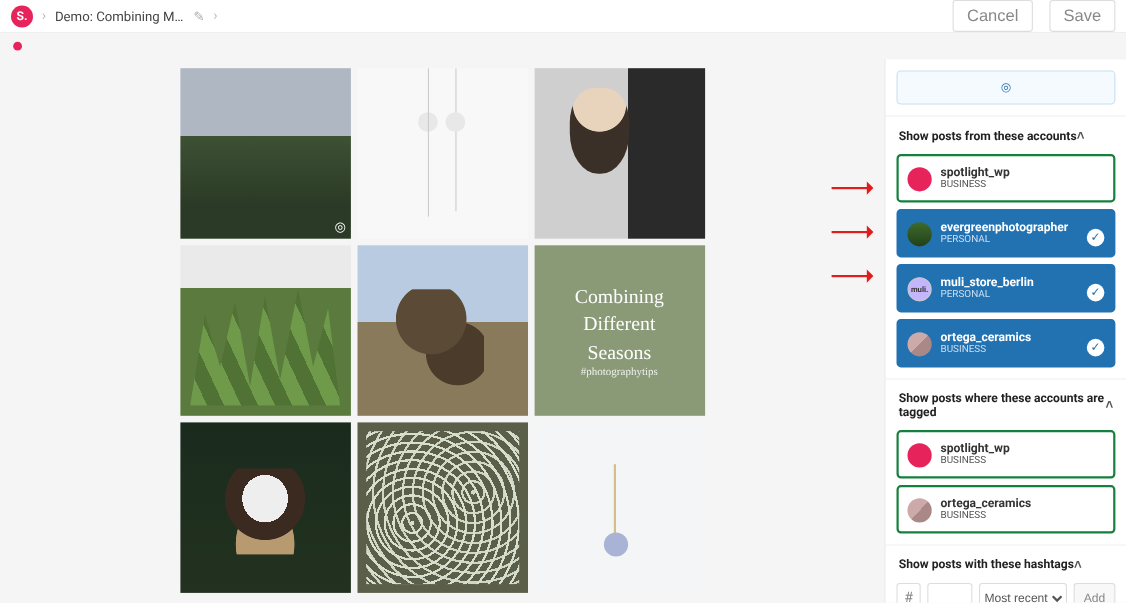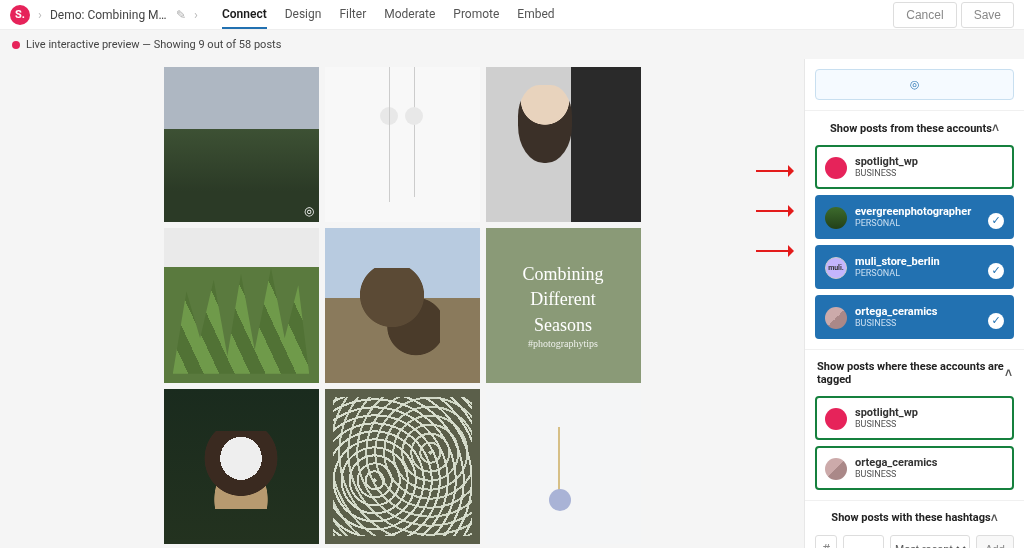--- a/index.html
+++ b/index.html
@@ -9,21 +9,21 @@
   
   .header { height: 30px; background: #fff; display: flex; align-items: center; padding: 0 10px; border-bottom: 1px solid #eee; }
   .logo { width: 20px; height: 20px; border-radius: 50%; background: #e6235a; color:#fff; display:flex; align-items:center; justify-content:center; font-weight:700; font-size:11px; }
   .crumb-sep { color: #bbb; margin: 0 8px; }
   .crumb { color: #444; font-size: 12px; max-width: 120px; white-space: nowrap; overflow: hidden; text-overflow: ellipsis; }
   .pencil { color: #aaa; margin-left: 6px; font-size: 12px; }
   .tabs { display: flex; margin-left: 16px; gap: 18px; }
   .tab { color: #555; font-size: 12px; padding: 6px 0; cursor: pointer; }
   .tab.active { color: #1b1b1b; border-bottom: 2px solid #2271b1; font-weight: 600; }
   .header-spacer { flex: 1; }
-  .btn-top { padding: 5px 12px; font-size: 12px; border: 1px solid #ddd; background: #fff; color:#888; border-radius: 3px; margin-left: 4px; cursor: pointer; }
+  .btn-top { padding: 5px 12px; font-size: 15px; border: 1px solid #ddd; background: #fff; color:#888; border-radius: 3px; margin-left: 15px; cursor: pointer; }
 
   
   .status { padding: 8px 12px; display:flex; align-items:center; font-size: 11px; color: #444; }
   .dot { width: 8px; height: 8px; background: #e6235a; border-radius: 50%; margin-right: 6px; }
 
   
   .main { display: flex; }
   .preview { flex: 1; display:flex; flex-direction:column; align-items:center; padding: 8px 0 0 0; position: relative; }
   .grid { display: grid; grid-template-columns: repeat(3, 155px); grid-template-rows: repeat(3, 155px); gap: 6px; }
   .tile { background: #ddd; position: relative; overflow: hidden; }
@@ -51,21 +51,21 @@
   .t7::after{content:"";position:absolute;left:28px;top:42px;width:98px;height:78px;background:radial-gradient(ellipse at 50% 35%,#eee 0 30%,#3a2a20 30% 52%, transparent 53%), radial-gradient(ellipse at 50% 88%,#b79a70 0 38%, transparent 39%);}
   .t8 { background:#5b5f4a; }
   .t8::after{content:"";position:absolute;inset:8px;background:repeating-radial-gradient(circle at 30% 60%, #d9dfcf 0 2px, transparent 2px 8px), repeating-radial-gradient(circle at 70% 40%, #cfd6c4 0 2px, transparent 2px 9px);}
   .t9 { background:#f4f5f6; }
   .t9::before{content:"";position:absolute;left:72px;top:38px;width:2px;height:70px;background:#d6bf86;}
   .t9::after{content:"";position:absolute;left:63px;top:100px;width:22px;height:22px;background:#a9b3d6;border-radius:50%;}
 
   
   .sidebar { width: 220px; background:#fff; border-left:1px solid #e7e7e7; height: 518px; overflow:auto; }
   .connect-btn { margin:10px; display:flex; align-items:center; justify-content:center; gap:6px; border:1px solid #c8dff0; color:#2271b1; background:#f5faff; padding:8px; border-radius:4px; font-size:11px; cursor:pointer; }
-  .section-h { display:flex; align-items:center; justify-content:center; padding:10px 12px; font-size:11px; font-weight:700; color:#222; cursor:pointer; border-top:1px solid #f0f0f0; }
+  .section-h { display:flex; align-items:center; justify-content:flex-start; padding:10px 12px; font-size:11px; font-weight:700; color:#222; cursor:pointer; border-top:1px solid #f0f0f0; }
   .chev { font-size: 12px; color:#555; }
   .acc-list { padding: 0 10px 10px 10px; display:flex; flex-direction:column; gap:6px; }
   .acc { display:flex; align-items:flex-end; padding:8px; border:2px solid #15803d; border-radius:4px; gap:8px; cursor:pointer; }
   .acc.sel { background:#2271b1; color:#fff; border-color:#2271b1; }
   .avatar { width:22px; height:22px; border-radius:50%; flex:none; }
   .av-red { background:#e6235a; }
   .av-green { background:linear-gradient(#3d6b2d,#224018); }
   .av-white { background:#c4b5fd; border:1px solid #ccc; display:flex;align-items:center;justify-content:center;font-size:7px;color:#333;font-weight:700; }
   .av-img { background:linear-gradient(135deg,#caa 0 50%,#a88 50%); }
   .acc .meta { display:flex; flex-direction:column; line-height:1.2; }
@@ -88,36 +88,27 @@
 <body>
 
 <div class="app">
 
   <div class="header">
     <div class="logo">S.</div>
     <span class="crumb-sep">›</span>
     <span class="crumb">Demo: Combining Mul...</span>
     <span class="pencil">✎</span>
     <span class="crumb-sep">›</span>
-    <div class="tabs">
-      <div class="tab active">Connect</div>
-      <div class="tab">Design</div>
-      <div class="tab">Filter</div>
-      <div class="tab">Moderate</div>
-      <div class="tab">Promote</div>
-      <div class="tab">Embed</div>
-    </div>
     <div class="header-spacer"></div>
     <button class="btn-top">Cancel</button>
     <button class="btn-top">Save</button>
   </div>
 
   <div class="status">
     <span class="dot"></span>
-    <span>Live interactive preview — Showing 9 out of 58 posts</span>
   </div>
 
   <div class="main">
 
     <div class="preview">
       <div class="grid">
         <div class="tile t1">
             <span class="ig">◎</span>
           </div>
         <div class="tile t2">

